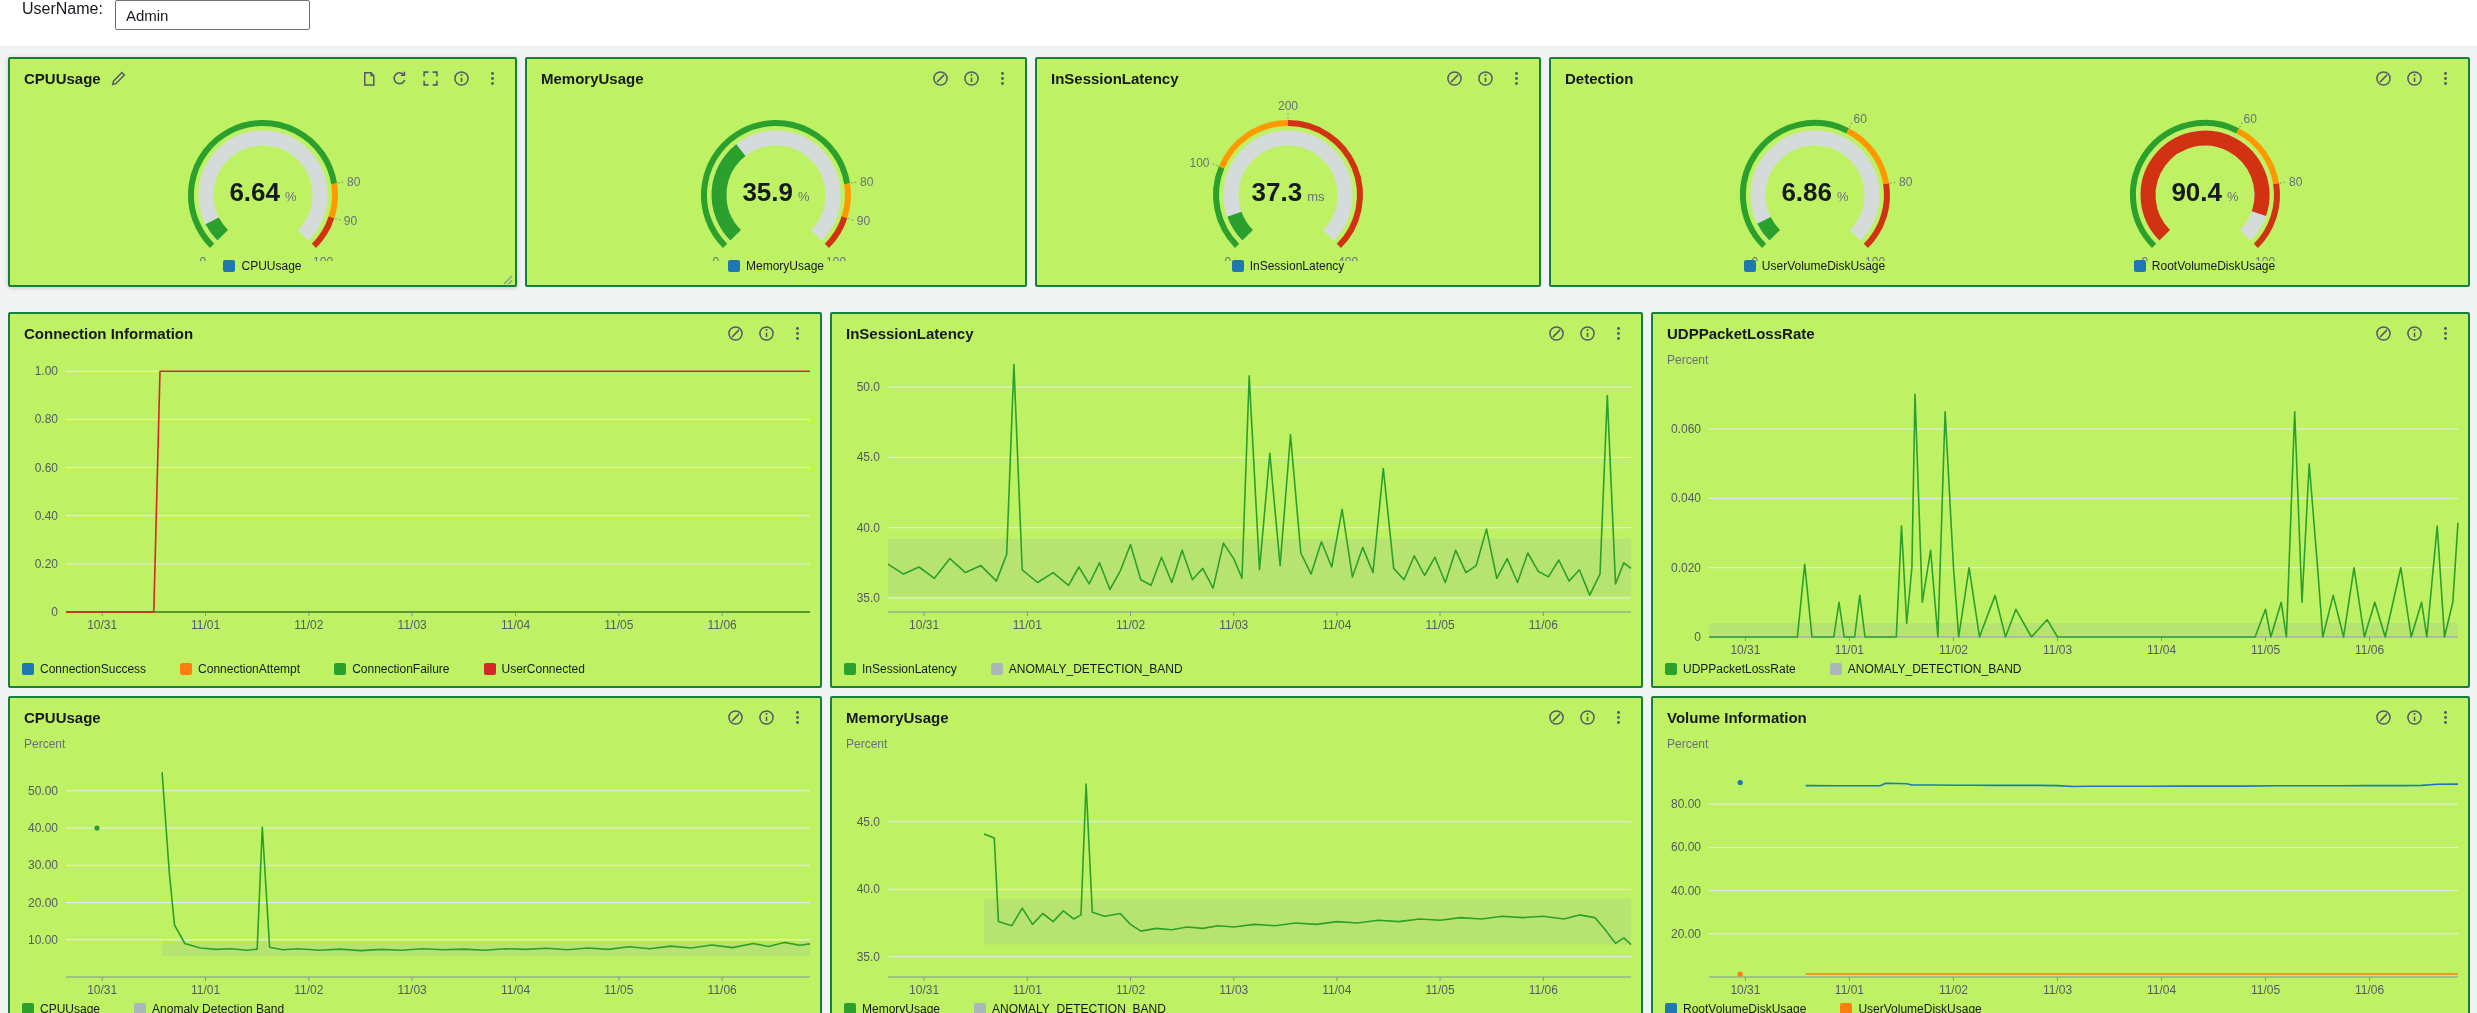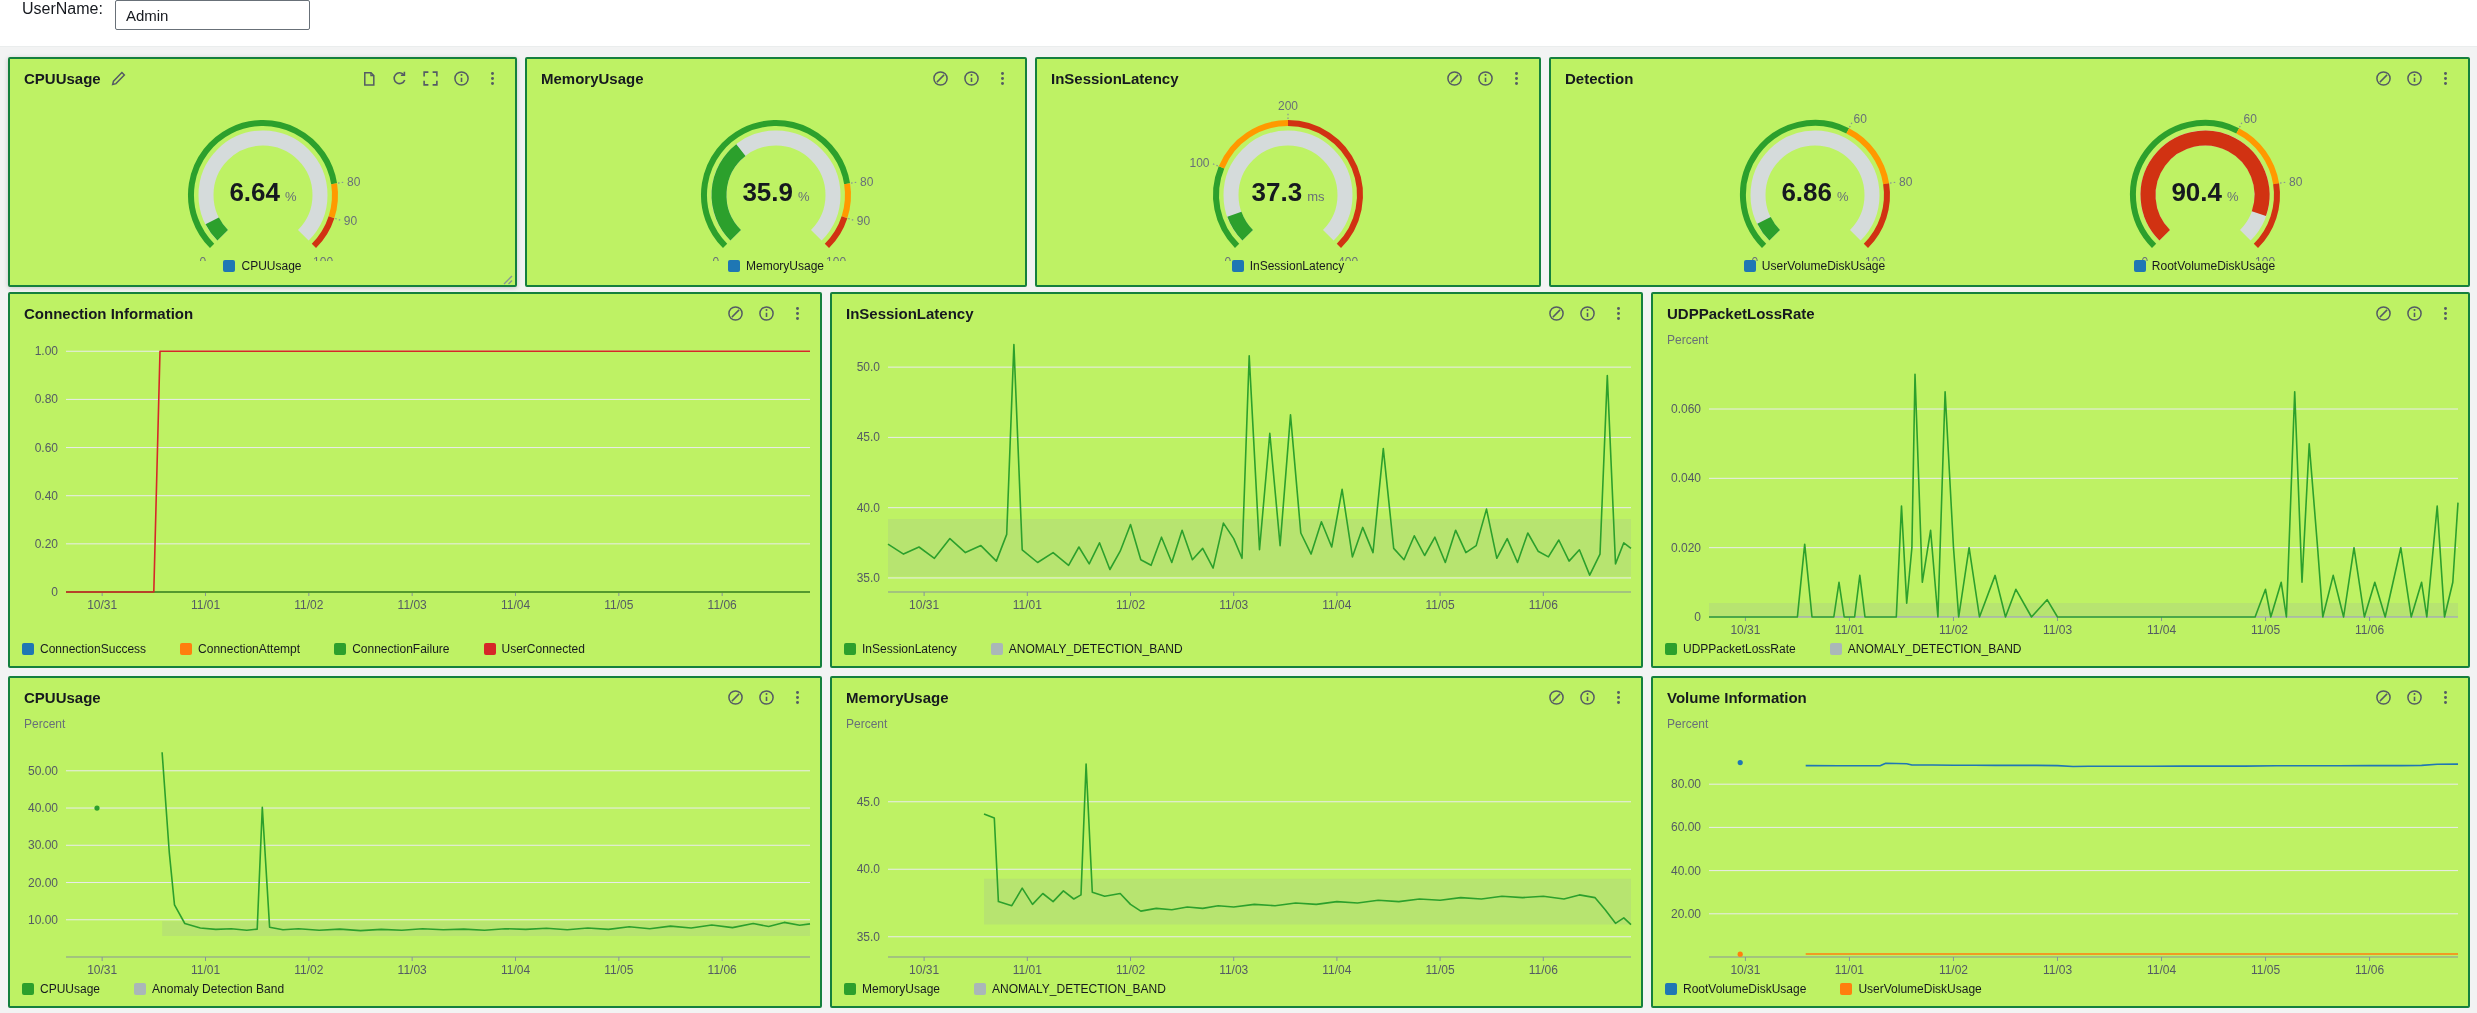--- a/index.html
+++ b/index.html
@@ -6,21 +6,21 @@
   html,body{width:2477px;height:1013px;overflow:hidden;background:#f2f3f3;
     font-family:"Liberation Sans",sans-serif;color:#16191f}
   .page{width:2477px;height:1013px;background:#f2f3f3}
   .topbar{height:47px;background:#ffffff;display:flex;align-items:flex-start;
     padding-left:22px;gap:12px;border-bottom:1px solid #eaeded}
   .tb-label{font-size:16px;color:#16191f}
   .tb-input{width:195px;height:30px;border:1px solid #687078;border-radius:2px;
     padding:12px 10px;font-size:15px;font-family:inherit;color:#16191f;background:#fff;outline:none}
   .row{display:grid;gap:8px;margin-left:8px}
   .row1{grid-template-columns:509px 502px 506px 921px;margin-top:10px;height:230px}
-  .row2{grid-template-columns:814px 813px 819px;margin-top:5px;height:376px}
+  .row2{grid-template-columns:814px 813px 819px;margin-top:25px;height:376px}
   .row3{grid-template-columns:814px 813px 819px;margin-top:8px;height:332px}
   .widget{background:#bef264;border:2px solid #15803d;border-radius:2px;display:flex;
     flex-direction:column;position:relative;overflow:hidden}
   .widget.hovered{box-shadow:0 1px 5px rgba(0,0,0,.18)}
   .widget-header{display:flex;align-items:center;padding:10px 14px 2px 14px;gap:9px;flex:0 0 auto}
   .widget-title{font-size:15px;font-weight:700;color:#16191f;white-space:nowrap}
   .header-icons{margin-left:auto;display:flex;align-items:center;gap:13px;color:#545b64}
   .icon-btn{width:18px;height:18px;display:inline-flex;align-items:center;justify-content:center;cursor:pointer;color:#545b64}
   .icon-btn svg{display:block}
   .gauge-body{flex:1;display:flex;justify-content:center;align-items:flex-start;gap:120px;padding-top:2px}

